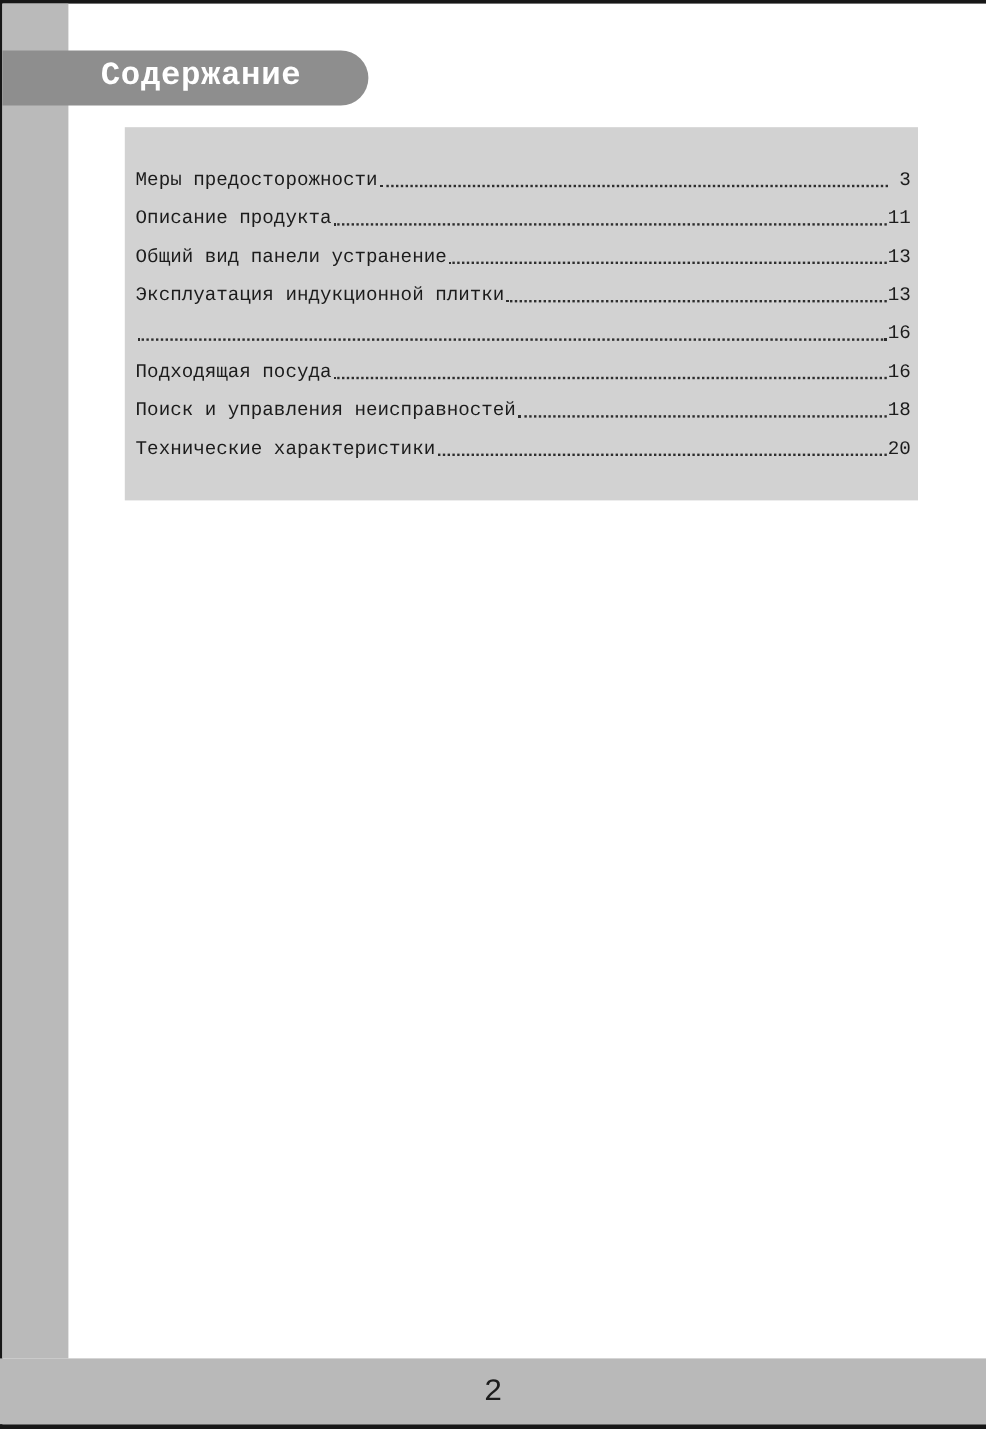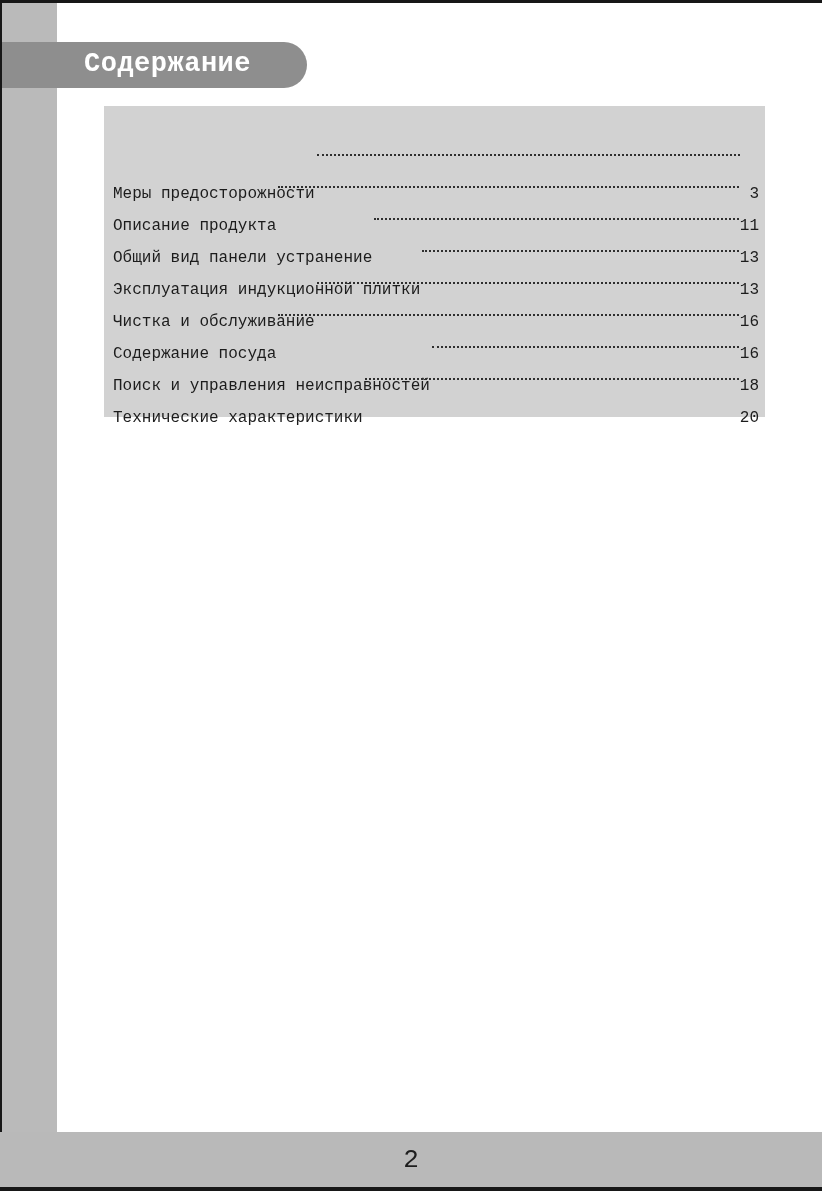--- a/index.html
+++ b/index.html
@@ -51,21 +51,21 @@
     width: 661px; height: 311px;
     background: var(--box-gray, #d2d2d2);
     box-sizing: border-box;
     padding: 28px 6px 0 9px;
   }
   .toc-row {
     display: flex; align-items: baseline;
     height: 32px;
     font-size: 16px; color: var(--text-dark, #1c1c1c);
   }
-  .toc-row .toc-title { white-space: nowrap; line-height: 32px; margin-top: 44px; }
+  .toc-row .toc-title { white-space: nowrap; line-height: 32px; }
   .toc-row .toc-dots {
     flex: 1;
     align-self: flex-end;
     border-bottom: 2px dotted #2e2e2e;
     margin: 0 1px 10px 2px;
     min-width: 20px;
   }
   .toc-row .toc-page {
     white-space: nowrap; line-height: 32px;
     min-width: 18px; text-align: right;
@@ -112,26 +112,25 @@
       <span class="toc-title">Общий вид панели устранение</span>
       <span class="toc-dots"></span>
       <span class="toc-page">13</span>
     </div>
     <div class="toc-row">
       <span class="toc-title">Эксплуатация индукционной плитки</span>
       <span class="toc-dots"></span>
       <span class="toc-page">13</span>
     </div>
     <div class="toc-row">
-      <span class="toc-title">Чистка и обслуживание</span>
       <span class="toc-dots"></span>
       <span class="toc-page">16</span>
     </div>
     <div class="toc-row">
-      <span class="toc-title">Содержание посуда</span>
+      <span class="toc-title">Подходящая посуда</span>
       <span class="toc-dots"></span>
       <span class="toc-page">16</span>
     </div>
     <div class="toc-row">
       <span class="toc-title">Поиск и управления неисправностей</span>
       <span class="toc-dots"></span>
       <span class="toc-page">18</span>
     </div>
     <div class="toc-row">
       <span class="toc-title">Технические характеристики</span>

